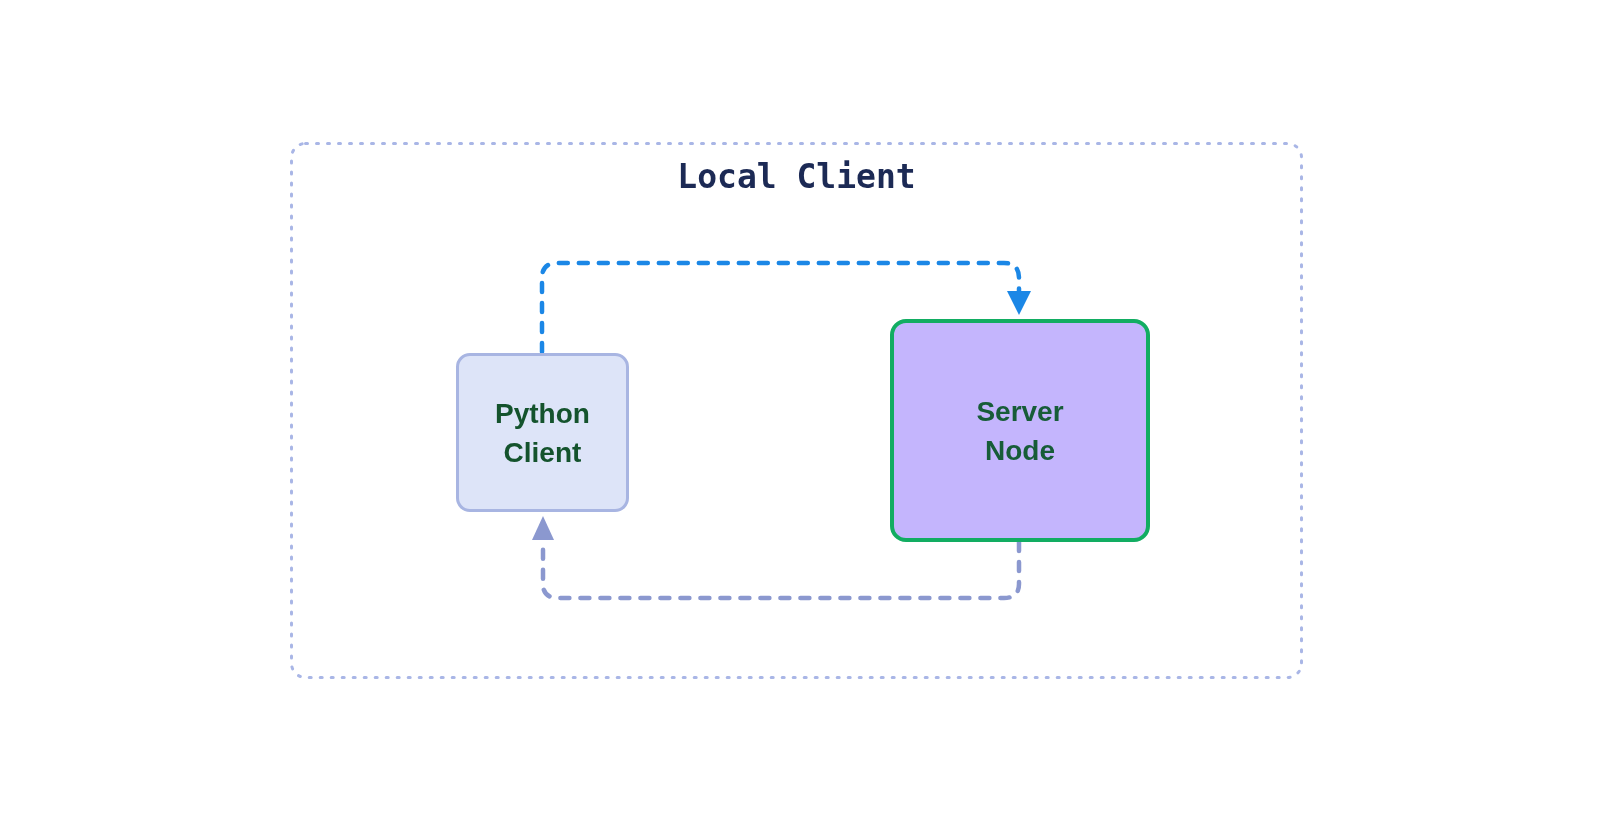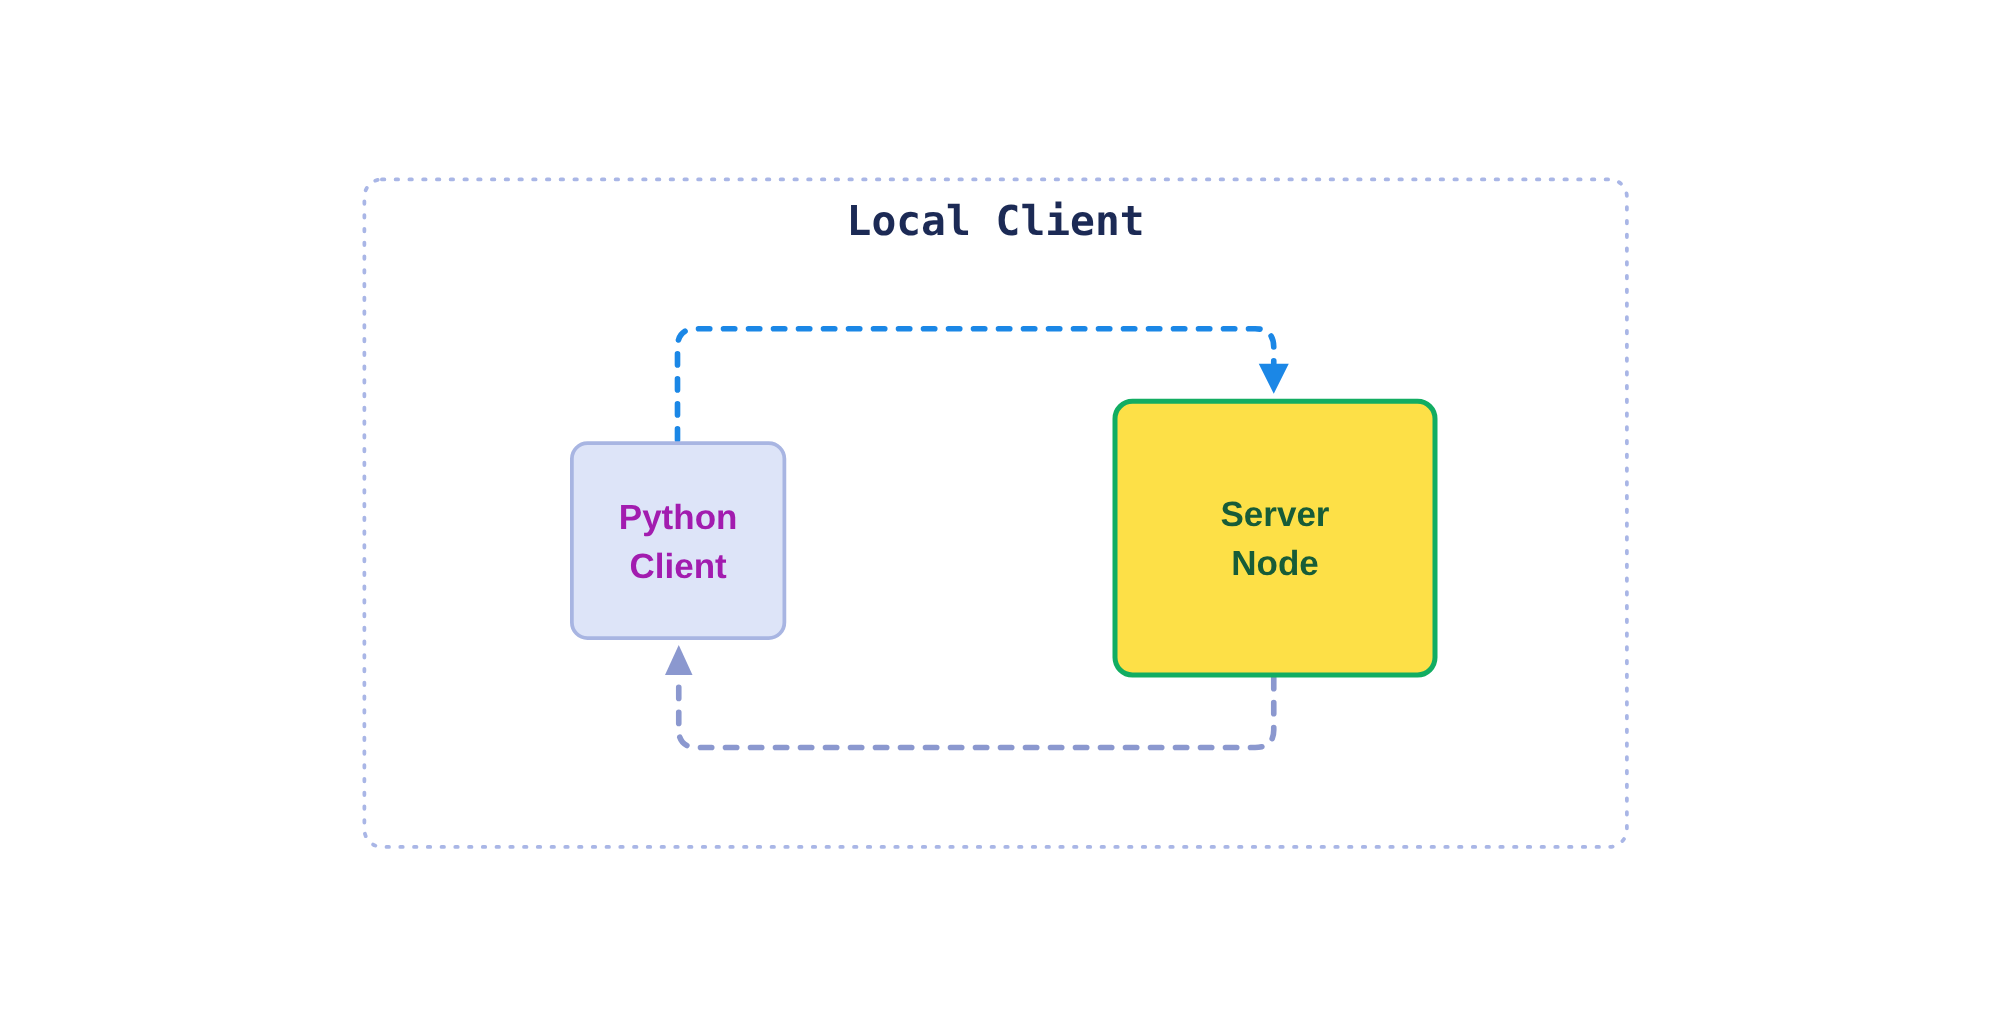--- a/index.html
+++ b/index.html
@@ -53,27 +53,27 @@
   }
   .node-client {
     left: 456px;
     top: 353px;
     width: 173px;
     height: 159px;
     background: #dde4f8;
     border: 3px solid #a8b5e2;
     border-radius: 14px;
   }
-  .node-client .node-label { color: #a21caf; }
+  .node-client .node-label { color: #14532d; }
   .node-server {
     left: 890px;
     top: 319px;
     width: 260px;
     height: 223px;
-    background: #fde047;
+    background: #c4b5fd;
     border: 4px solid #12ad62;
     border-radius: 16px;
   }
   .node-server .node-label { color: #175c38; }
 </style>
 </head>
 <body>
 
 <div class="stage">
 

